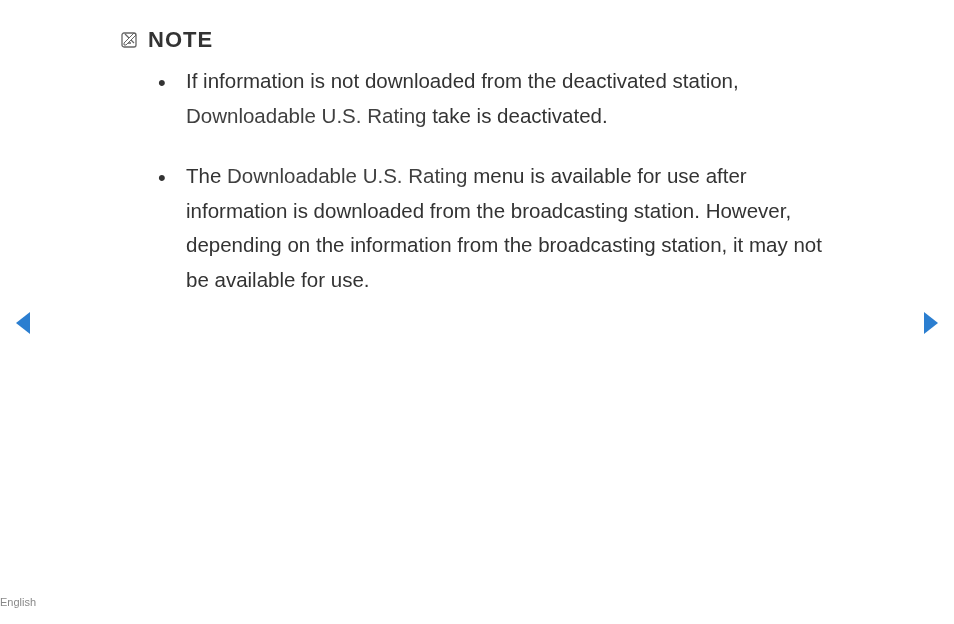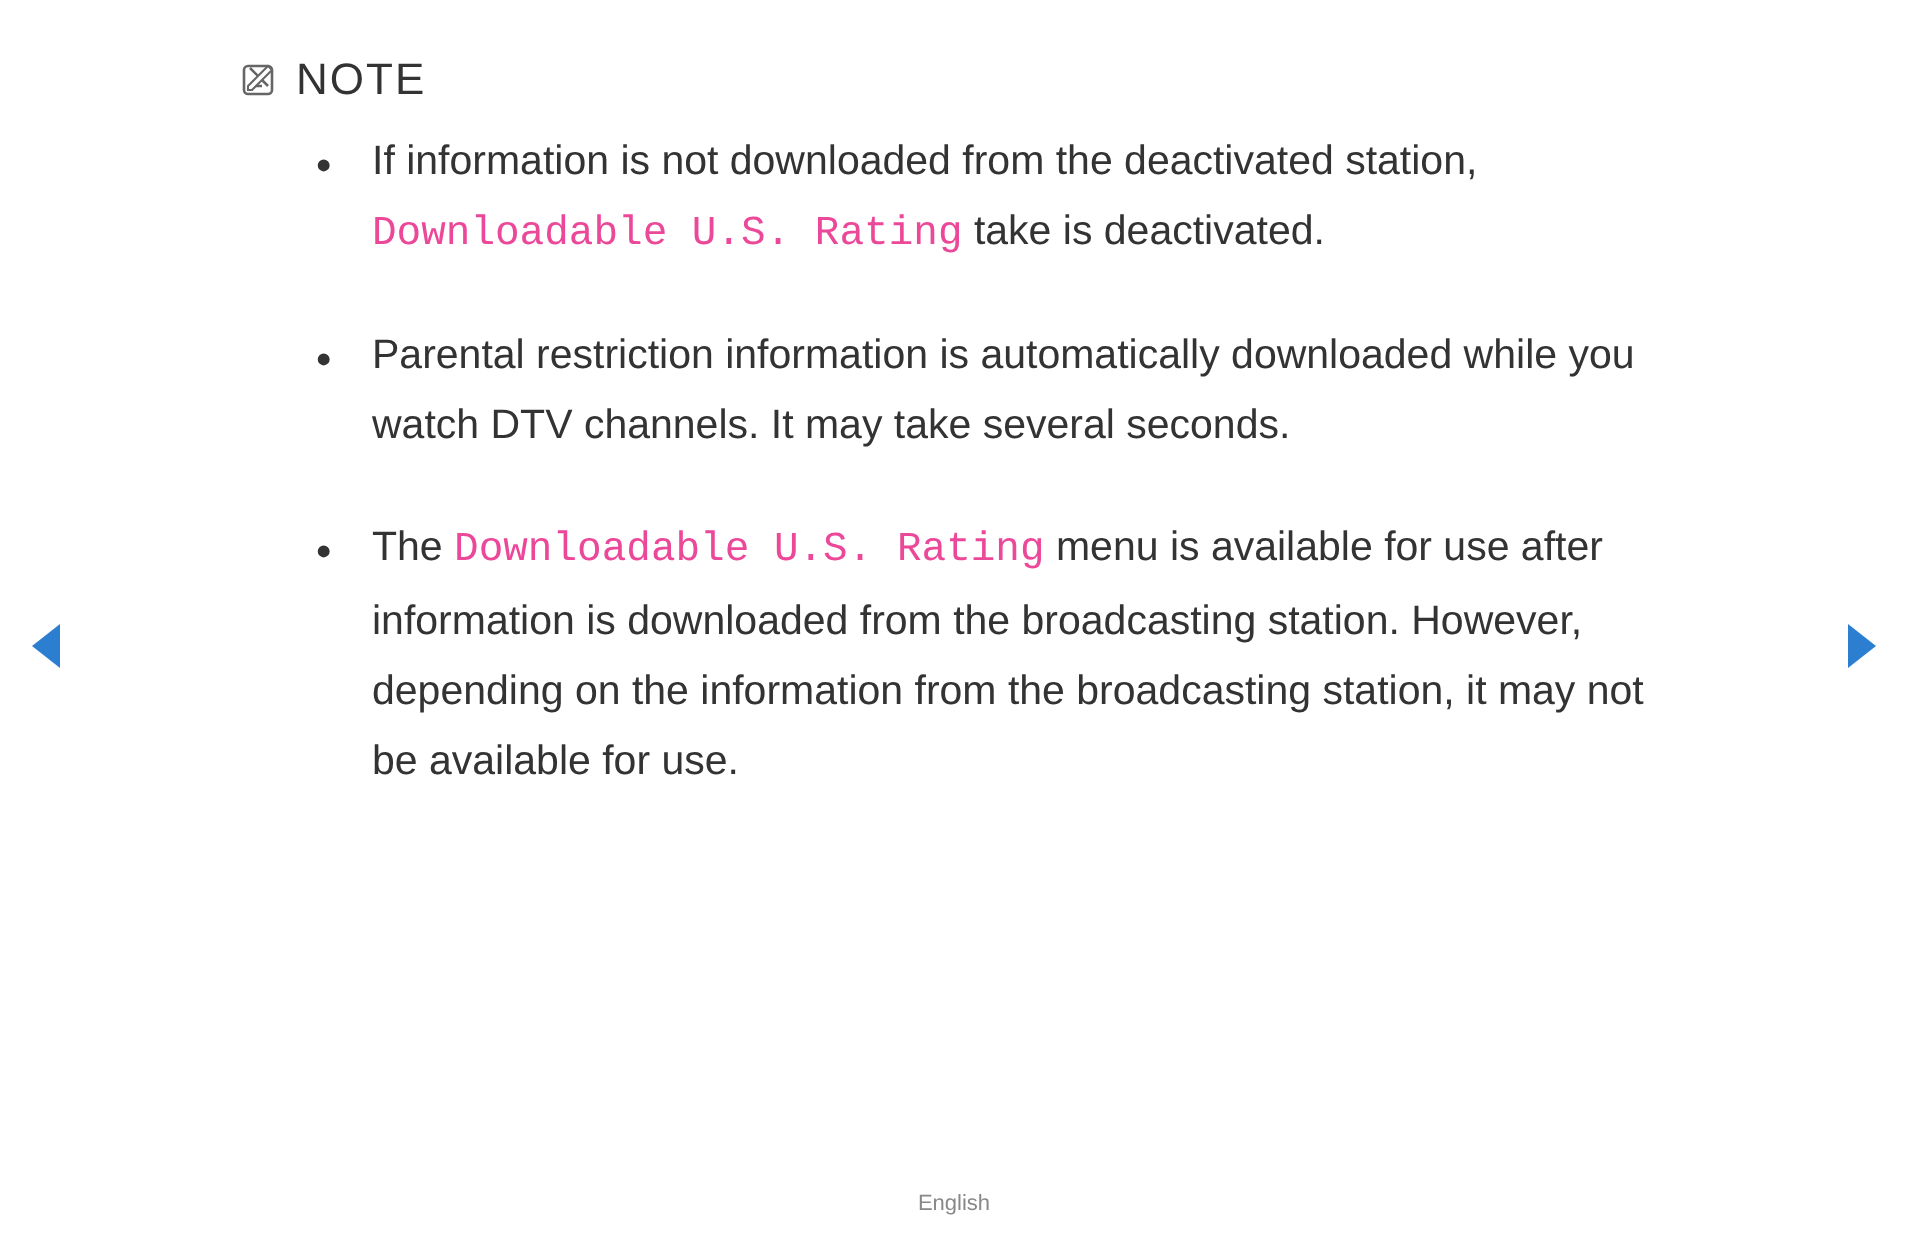--- a/index.html
+++ b/index.html
@@ -27,21 +27,21 @@
       width: 18px;
       height: 18px;
       display: flex;
       align-items: center;
       justify-content: center;
     }
     .note-label {
       font-size: 22px;
       letter-spacing: 1px;
       color: #333;
-      font-weight: 400;
+      font-weight: 700;
     }
     .content {
       position: absolute;
       top: 64px;
       left: 158px;
       width: 688px;
     }
     ul {
       list-style: none;
     }
@@ -56,23 +56,22 @@
     }
     li::before {
       content: "•";
       position: absolute;
       left: 0px;
       top: 0;
       font-size: 22px;
       color: #333;
     }
     .link-text {
-      color: #ec4899;
+      color: #404040;
       font-weight: 500;
-      font-family: Liberation Mono, monospace;
     }
     .arrow-left {
       position: absolute;
       left: 12px;
       top: 310px;
       cursor: pointer;
     }
     .arrow-right {
       position: absolute;
       right: 12px;
@@ -81,21 +80,20 @@
     }
     .arrow-svg {
       width: 22px;
       height: 26px;
     }
     .footer-lang {
       position: absolute;
       bottom: 16px;
       left: 0;
       width: 100%;
-      text-align: center;
       font-size: 11px;
       color: #888;
       font-weight: 300;
     }
   </style>
 </head>
 <body>
 
 <div class="note-header">
   <span class="note-icon">
@@ -107,23 +105,20 @@
   </span>
   <span class="note-label">NOTE</span>
 </div>
 
 <div class="content">
   <ul>
     <li>
       <span>If information is not downloaded from the deactivated station, </span><span class="link-text">Downloadable U.S. Rating</span><span> take is deactivated.</span>
     </li>
     <li>
-      <span>Parental restriction information is automatically downloaded while you watch DTV channels. It may take several seconds.</span><span class="link-text"></span><span></span>
-    </li>
-    <li>
       <span>The </span><span class="link-text">Downloadable U.S. Rating</span><span> menu is available for use after information is downloaded from the broadcasting station. However, depending on the information from the broadcasting station, it may not be available for use.</span>
     </li>
   </ul>
 </div>
 
 <div class="arrow-left">
   <svg class="arrow-svg" viewBox="0 0 22 26">
     <path d="M 18 2 L 4 13 L 18 24 Z" fill="#2b7ed0"></path>
   </svg>
 </div>

